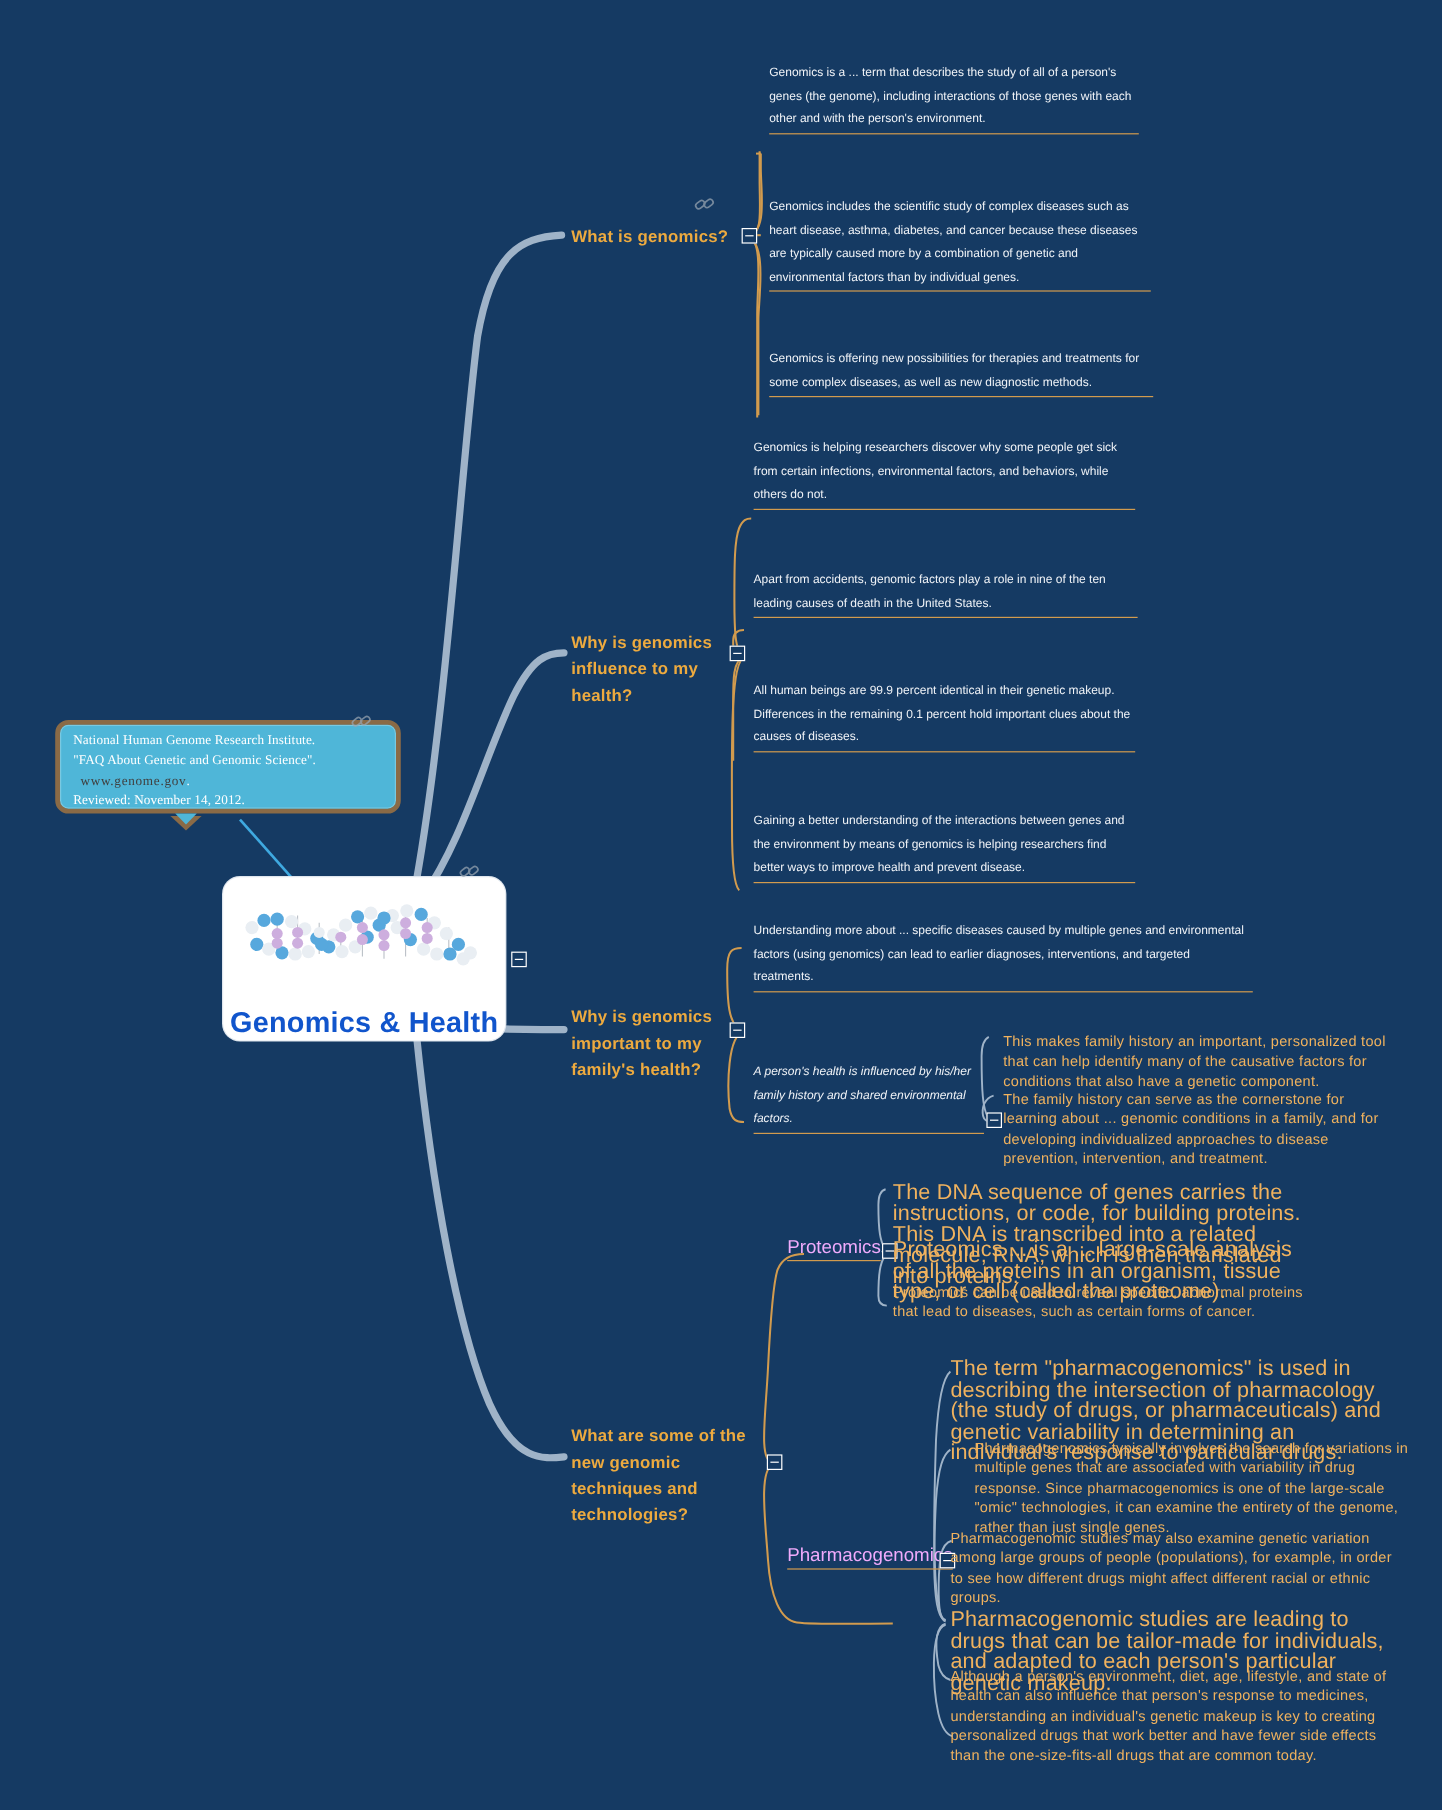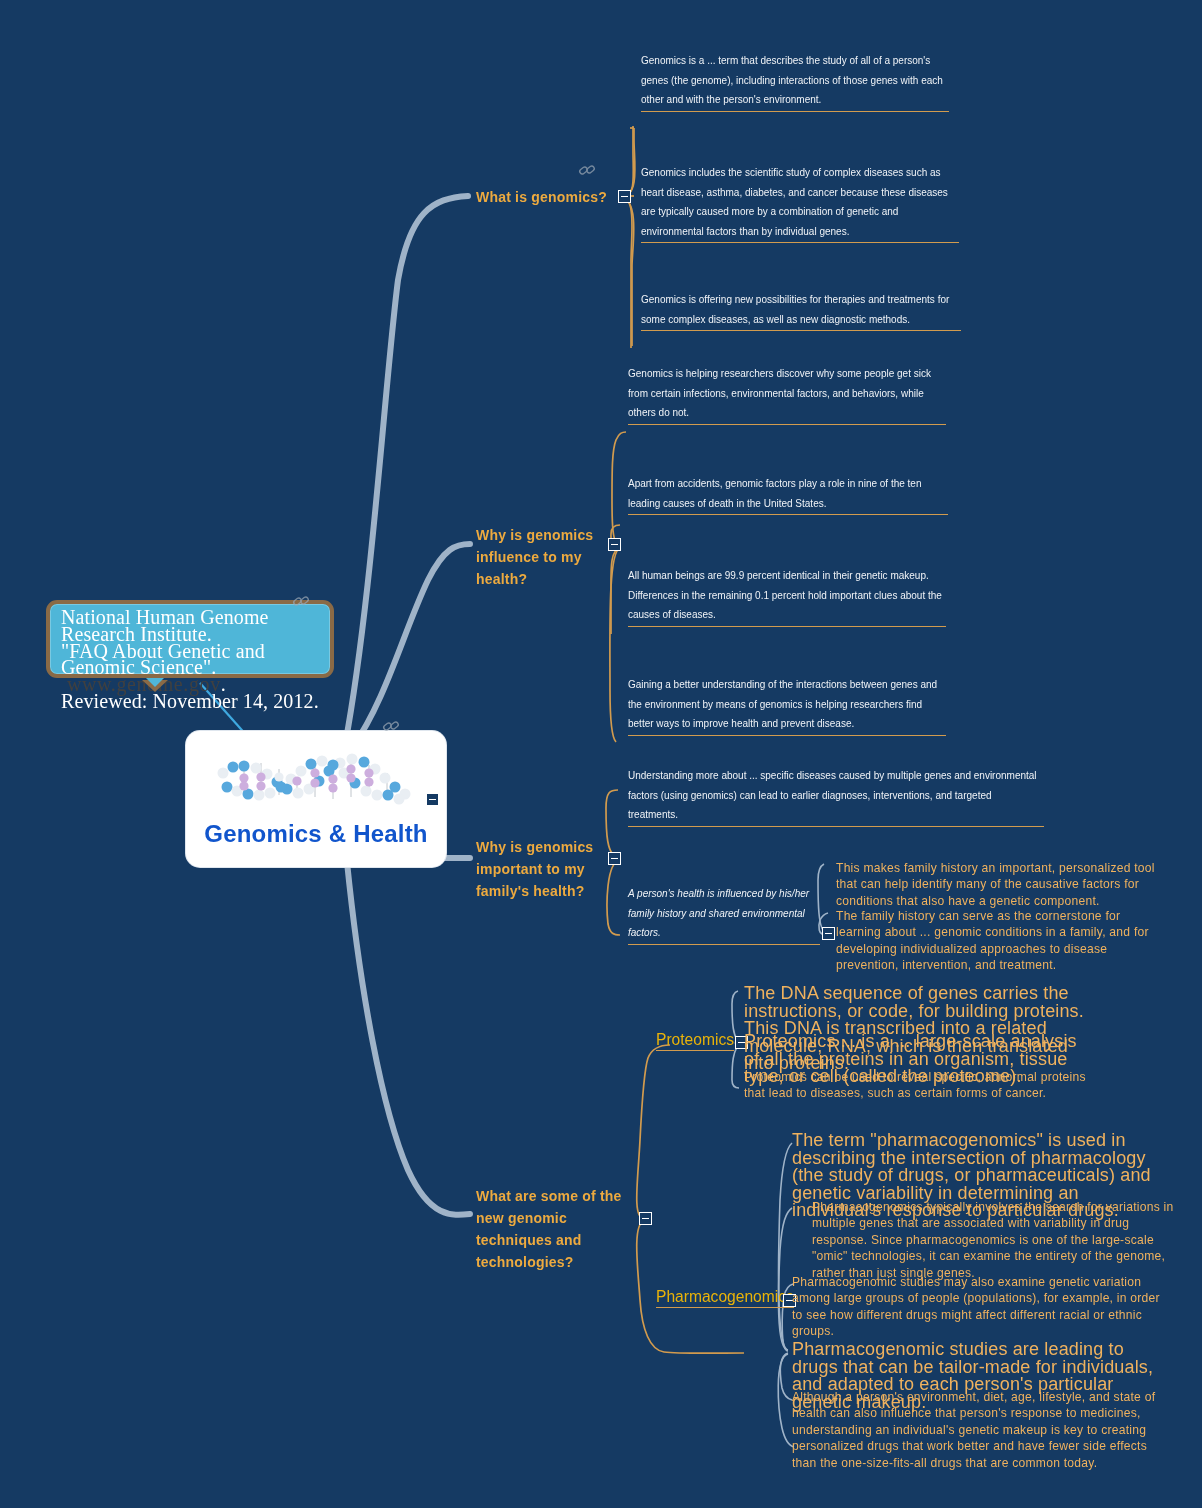--- a/index.html
+++ b/index.html
@@ -9,24 +9,24 @@
     font-family:"Liberation Sans", sans-serif;
     position:relative;
     overflow:hidden;
     -webkit-font-smoothing:antialiased;
   }
   #canvas{position:absolute;inset:0;width:1202px;height:1508px;}
   svg.lines{position:absolute;left:0;top:0;width:1202px;height:1508px;pointer-events:none;}
 
   
   .central{
-    position:absolute;left:186px;top:731px;width:260px;height:136px;
+    position:absolute;left:186px;top:731px;width:235px;height:136px;
     background:#ffffff;border-radius:14px;
     box-shadow:0 0 0 1px #dfe6ee;
-    display:flex;flex-direction:column;align-items:center;justify-content:flex-start;
+    display:flex;flex-direction:column;align-items:center;justify-content:space-between;
   }
   .central .dna{width:215px;height:85px;margin-top:6px;}
   .central .ctitle{
     color:#1155cc;font-size:24px;font-weight:bold;letter-spacing:.2px;
     margin-top:-2px;
   }
 
   
   .mainlabel{
     position:absolute;color:#edaa3f;font-weight:bold;font-size:14px;
@@ -41,21 +41,21 @@
 
   
   .leaf{
     position:absolute;color:#f0b25e;font-size:12.1px;line-height:16.4px;
     letter-spacing:.25px;
   }
   .leaf.big{font-size:18px;line-height:17.6px;letter-spacing:.15px;}
 
   
   .nodelbl{
-    position:absolute;color:#eab308;font-size:15.6px;
+    position:absolute;color:#f0abfc;font-size:15.6px;
     border-bottom:1.5px solid #d29b4e;padding-bottom:1px;white-space:nowrap;
   }
 
   
   .collapse{
     position:absolute;width:13px;height:13px;box-sizing:border-box;
     border:1.3px solid #ffffff;background:#153a63;
   }
   .collapse::after{
     content:"";position:absolute;left:2px;top:5px;width:7px;height:1.4px;background:#ffffff;
@@ -66,21 +66,21 @@
 
   
   .callout{
     position:absolute;left:46px;top:600px;width:288px;height:78px;
     background:#4fb6d8;border:4px solid #8a6a46;border-radius:11px;
     box-sizing:border-box;
     box-shadow:inset 0 0 0 1px #79c9e2;
   }
   .callout .ctext{
     font-family:"Liberation Serif", serif;
-    color:#ffffff;font-size:20px;line-height:16.8px;
+    color:#ffffff;font-size:11px;line-height:16.8px;
     padding:5px 0 0 11px;letter-spacing:.1px;
   }
   .callout .clink{
     color:#404040;font-family:"Liberation Serif",serif;
     letter-spacing:.6px;padding-left:6px;
   }
   .callout .tail{
     position:absolute;left:92px;top:76px;width:0;height:0;
     border-left:13px solid transparent;border-right:13px solid transparent;
     border-top:12px solid #8a6a46;

